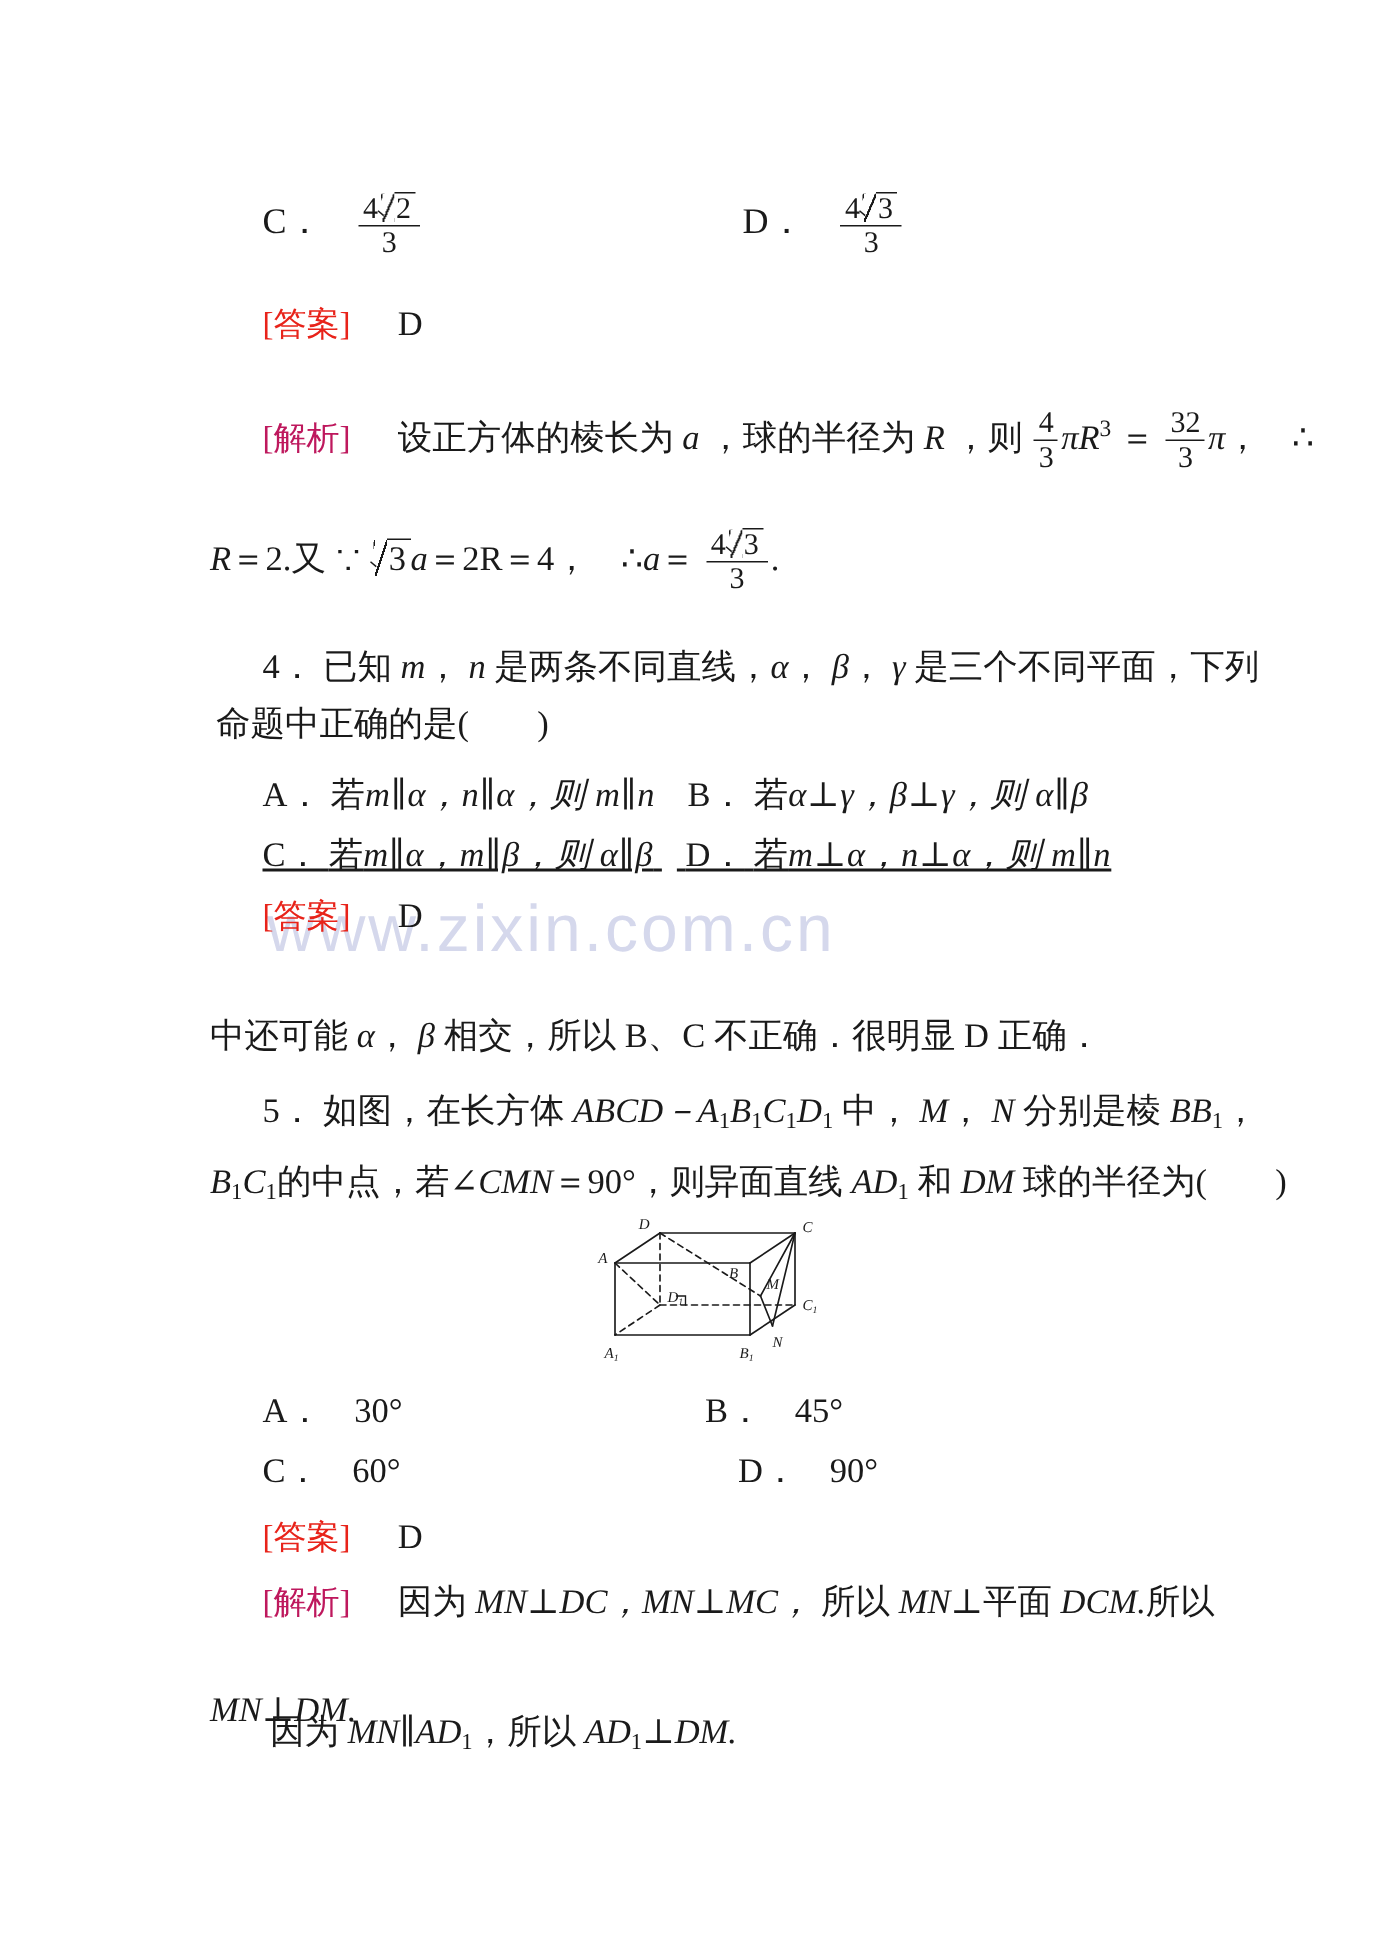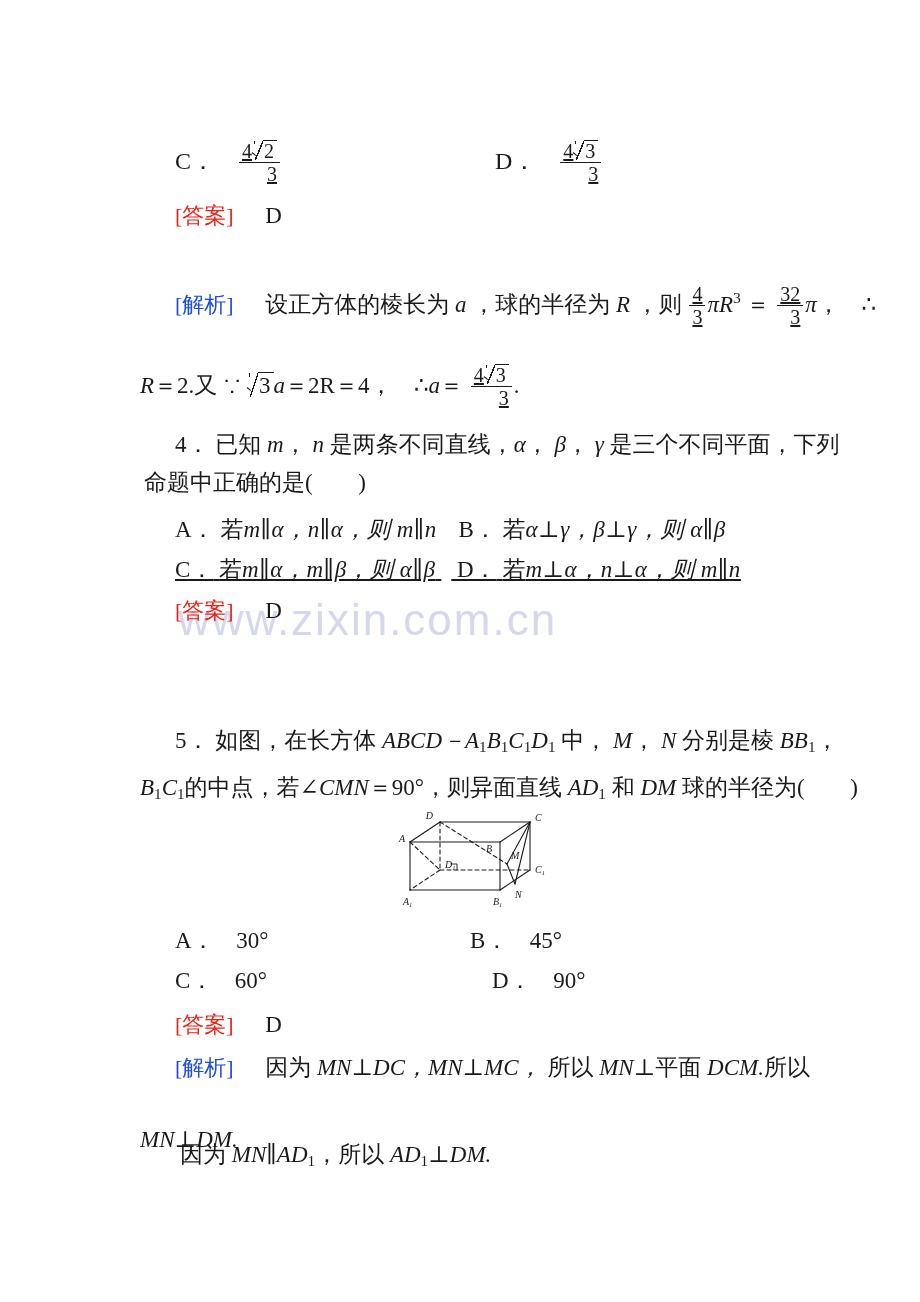--- a/index.html
+++ b/index.html
@@ -53,33 +53,32 @@
     font-style: italic;
   }
   .upr { font-style: normal; }
 
   .tag-red {
     color: #e8231a;
     font-size: 22px;
     text-align: right;
   }
   .tag-blue {
-    color: #1d4ed8;
+    color: #be185d;
     font-size: 22px;
   }
 
   
   .frac {
     display: inline-block;
     vertical-align: -0.52em;
-    text-align: right;
+    text-align: center;
     font-style: normal;
     line-height: 1.0;
-    margin: 12px 2px;
-    text-decoration: underline;
+    margin: 0 2px;
   }
   .frac .num {
     display: block;
     font-size: 20px;
     padding: 0 3px;
   }
   .frac .bar {
     display: block;
     border-top: 1.4px solid #1a1a1a;
     height: 0;
@@ -253,20 +252,26 @@
     <span class="han">若</span><span class="mathit wide">m⊥α，n⊥α，则 m∥n</span>
   </div>
 
   <div class="line" style="left:175px; top:598px;">
     <span class="tag-red">[答案]</span>
     <span class="gap-md"></span>
     <span class="upr" style="font-size:23px;">D</span>
   </div>
 
 
+  <div class="line" style="left:140px; top:678px;">
+    <span class="han">中还可能</span>
+    <span class="mathit">α</span><span class="han">，</span>
+    <span class="mathit">β</span>
+    <span class="han">相交，所以 B、C 不正确．很明显 D 正确．</span>
+  </div>
 
   <div class="line" style="left:175px; top:728px;">
     <span class="upr">5．</span>
     <span class="han">如图，在长方体</span>
     <span class="mathit"><span>ABCD－A</span><span class="sub">1</span><span>B</span><span class="sub">1</span><span>C</span><span class="sub">1</span><span>D</span><span class="sub">1</span></span>
     <span class="han">中，</span>
     <span class="mathit">M</span><span class="han">，</span>
     <span class="mathit">N</span>
     <span class="han">分别是棱</span>
     <span class="mathit"><span>BB</span><span class="sub">1</span></span><span class="han">，</span>

